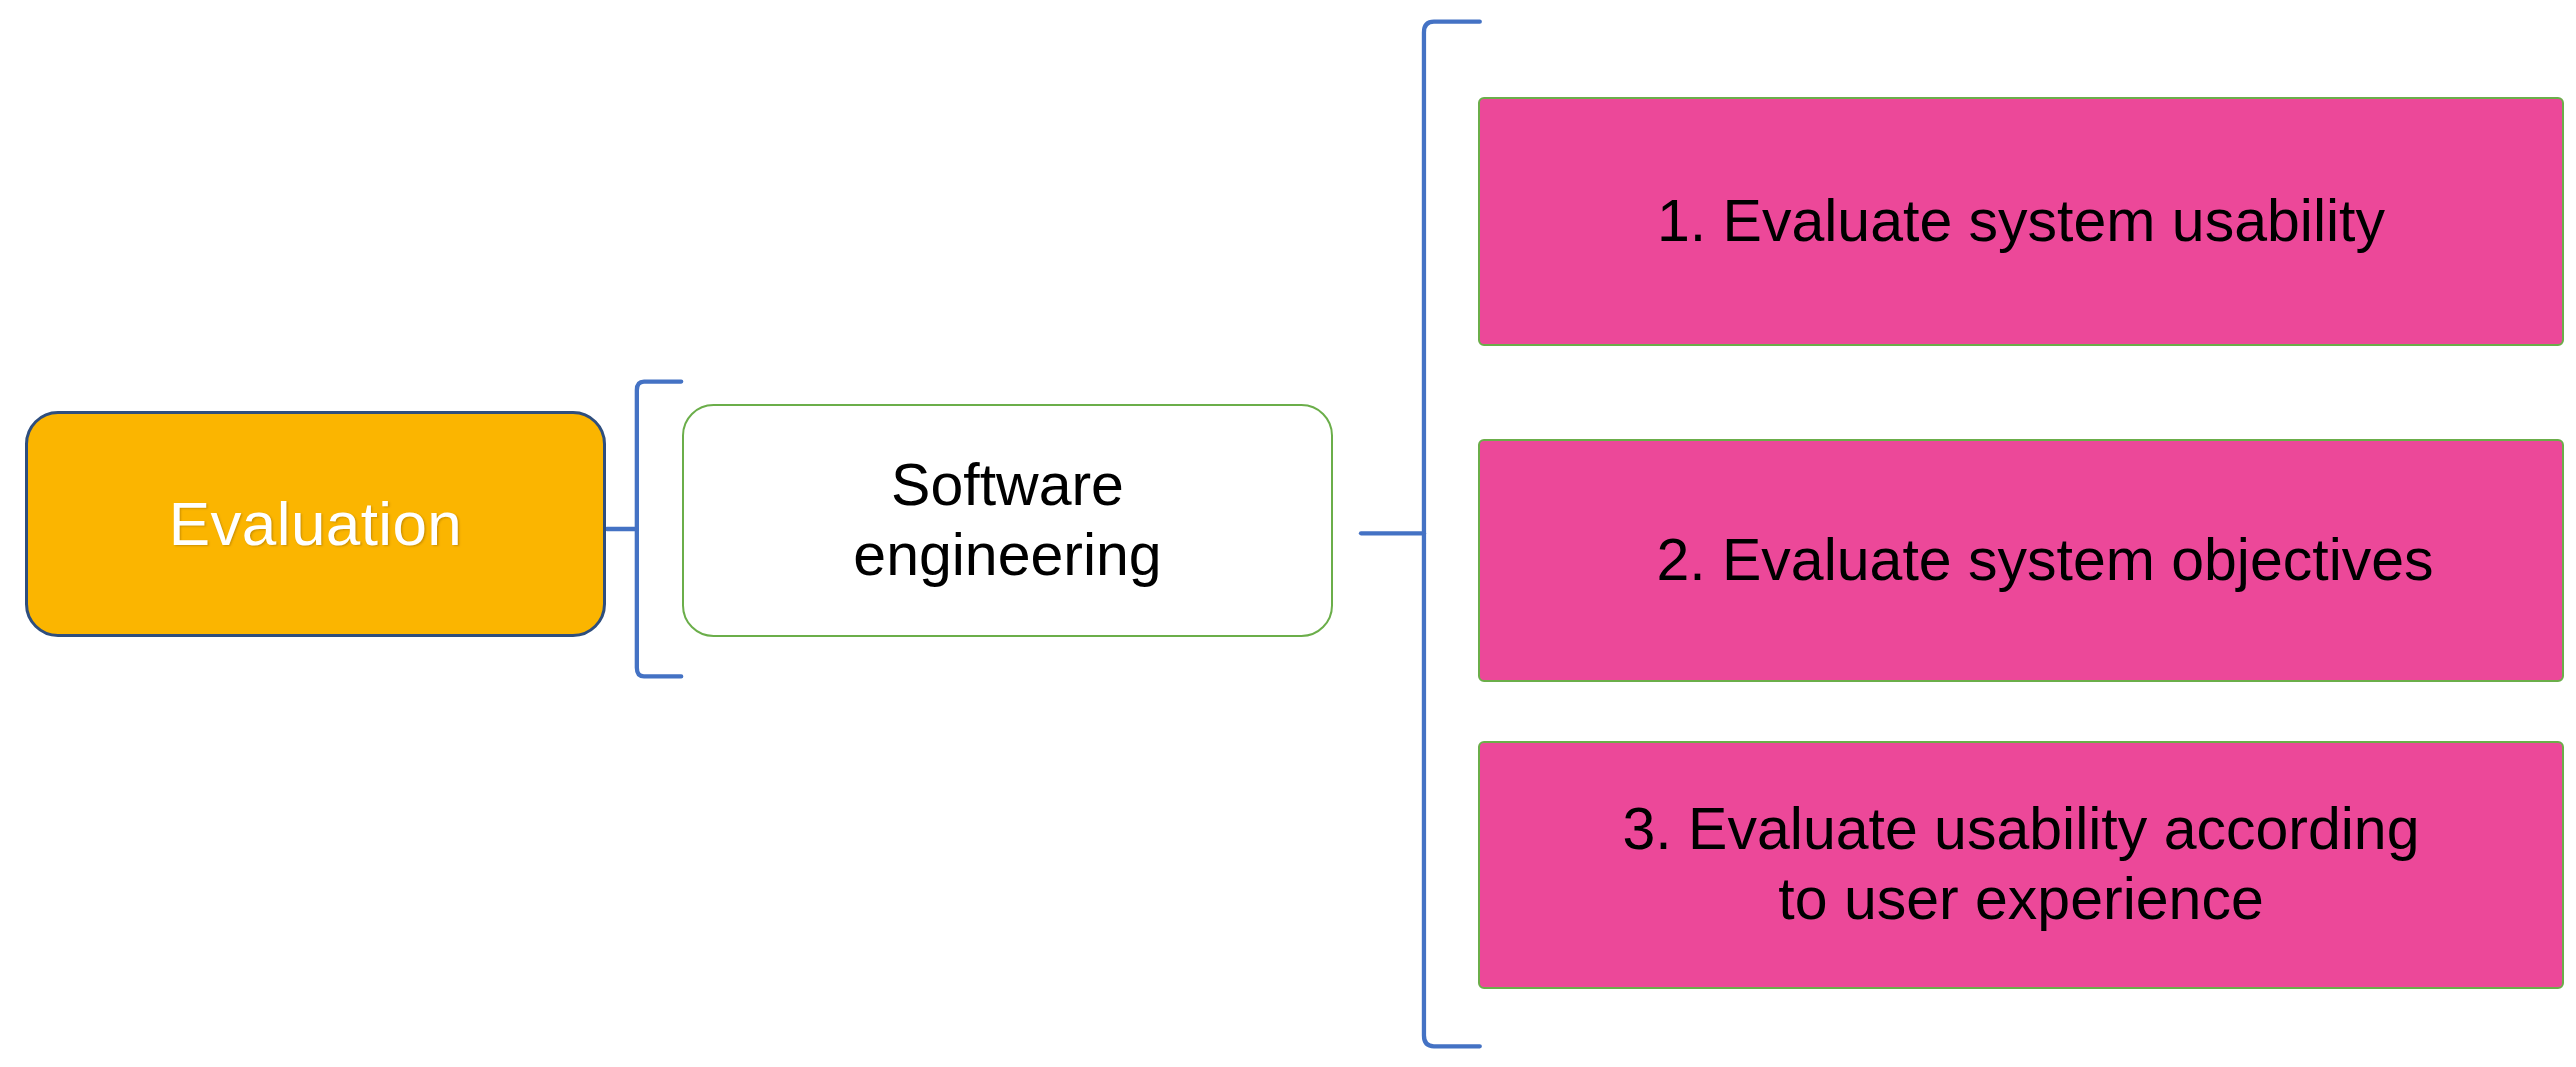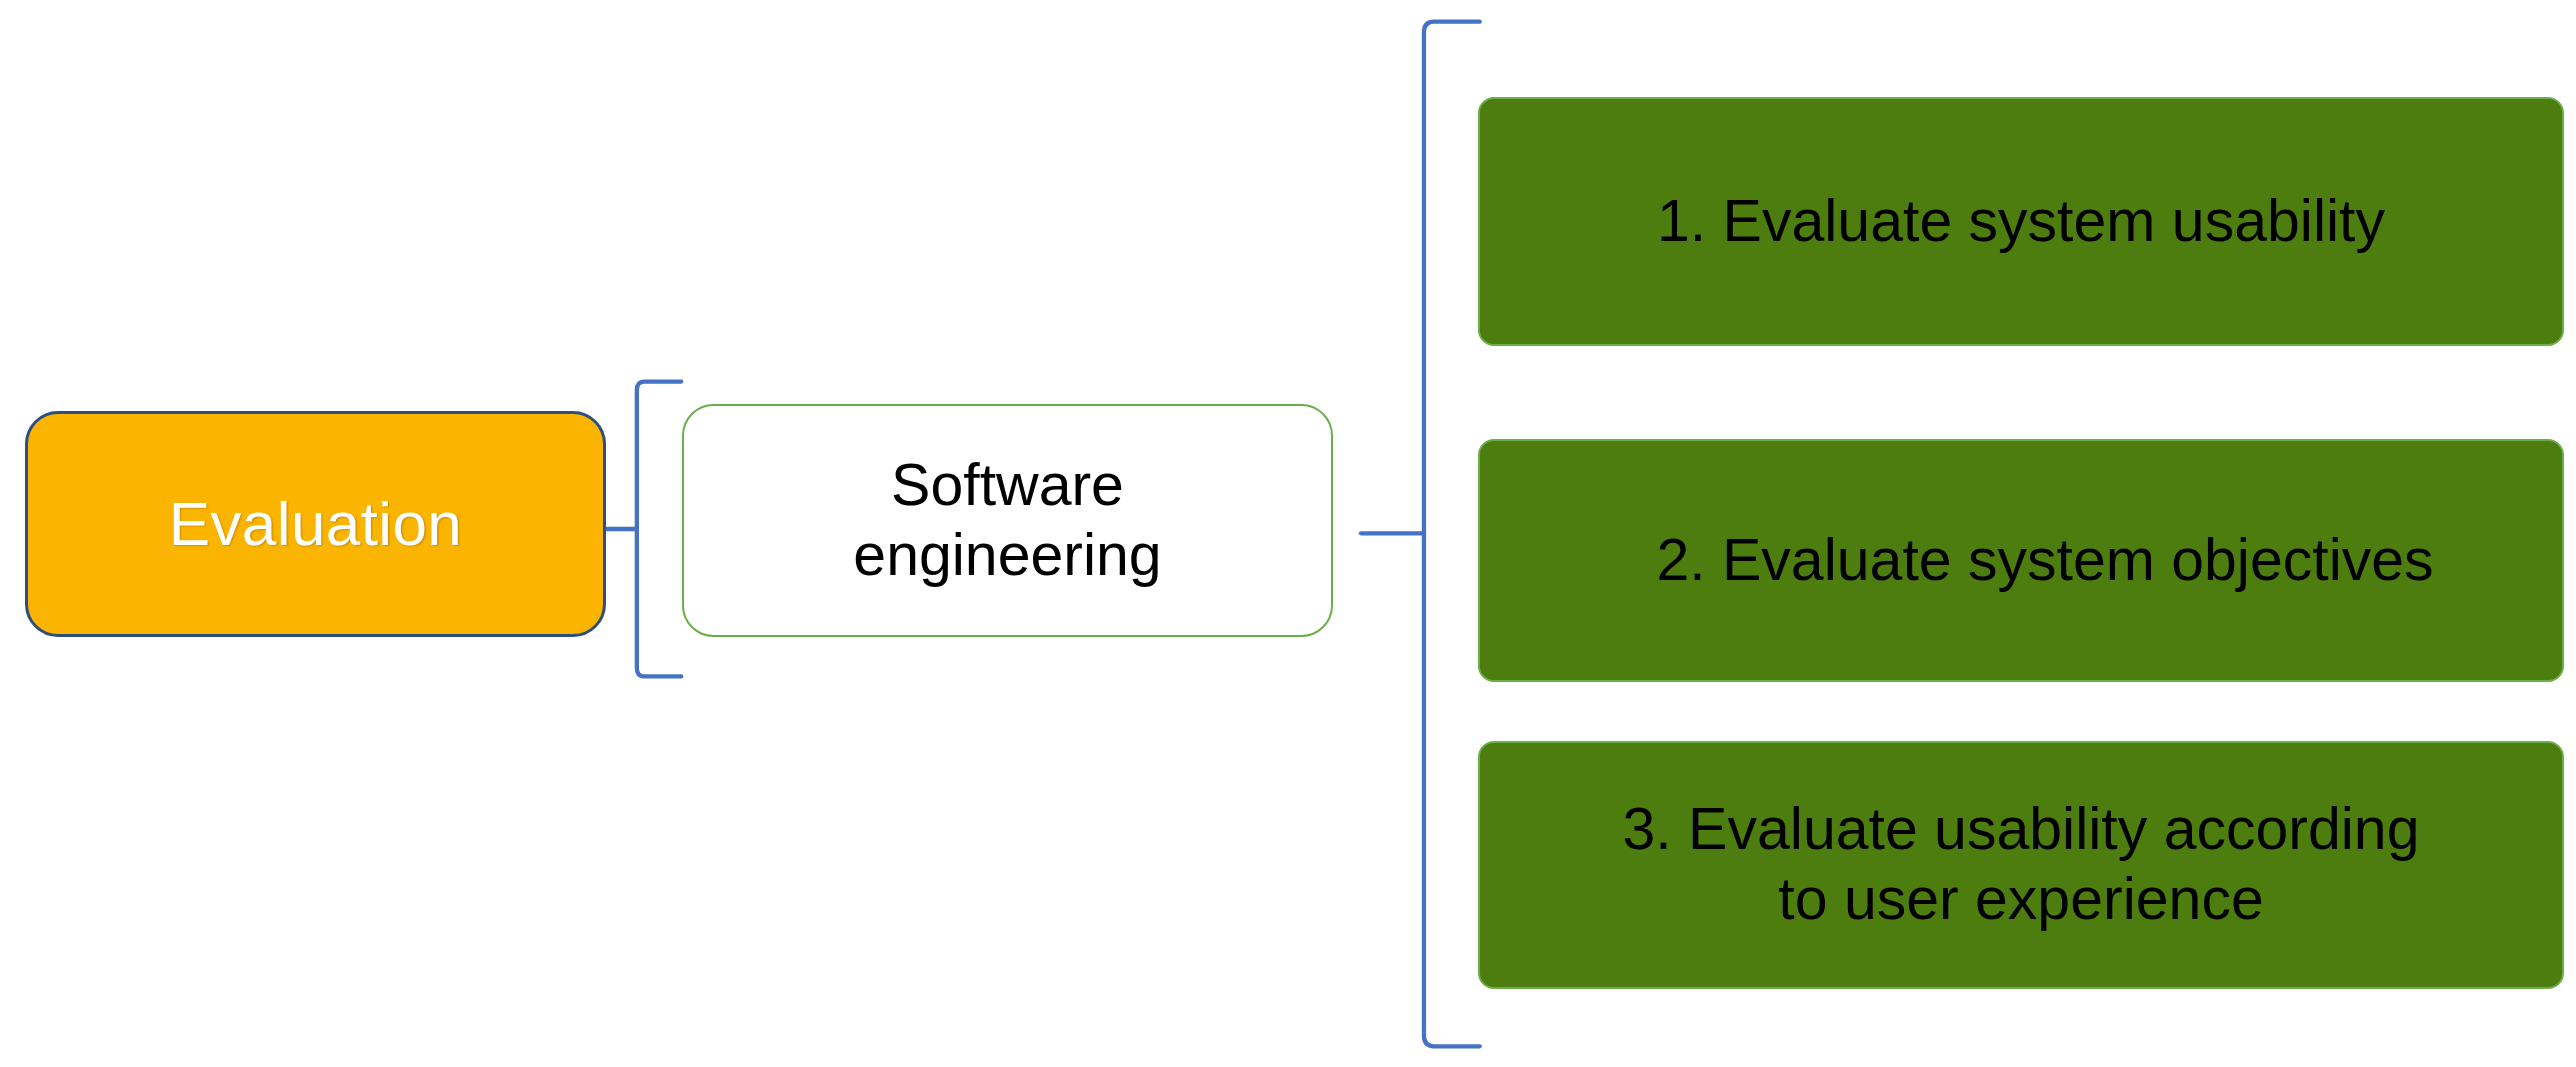--- a/index.html
+++ b/index.html
@@ -51,23 +51,23 @@
     height: 233px;
     background: #ffffff;
     border: 2.9px solid #6BAE4A;
     border-radius: 31.5px;
     font-size: 59px;
   }
 
   .leaf {
     left: 1478px;
     width: 1086px;
-    background: #4d7c0f;
+    background: #ec4899;
     border: 2.9px solid #6BAE4A;
-    border-radius: 16px;
+    border-radius: 6px;
     font-size: 59px;
   }
   .leaf-1 { top: 97px;  height: 249px; }
   .leaf-2 { top: 439px;  height: 243px; padding-left: 48px; }
   .leaf-3 { top: 741px; height: 248px; }
 
   .node-text {
     display: block;
     white-space: pre-line;
     padding: 0 18.6px;

